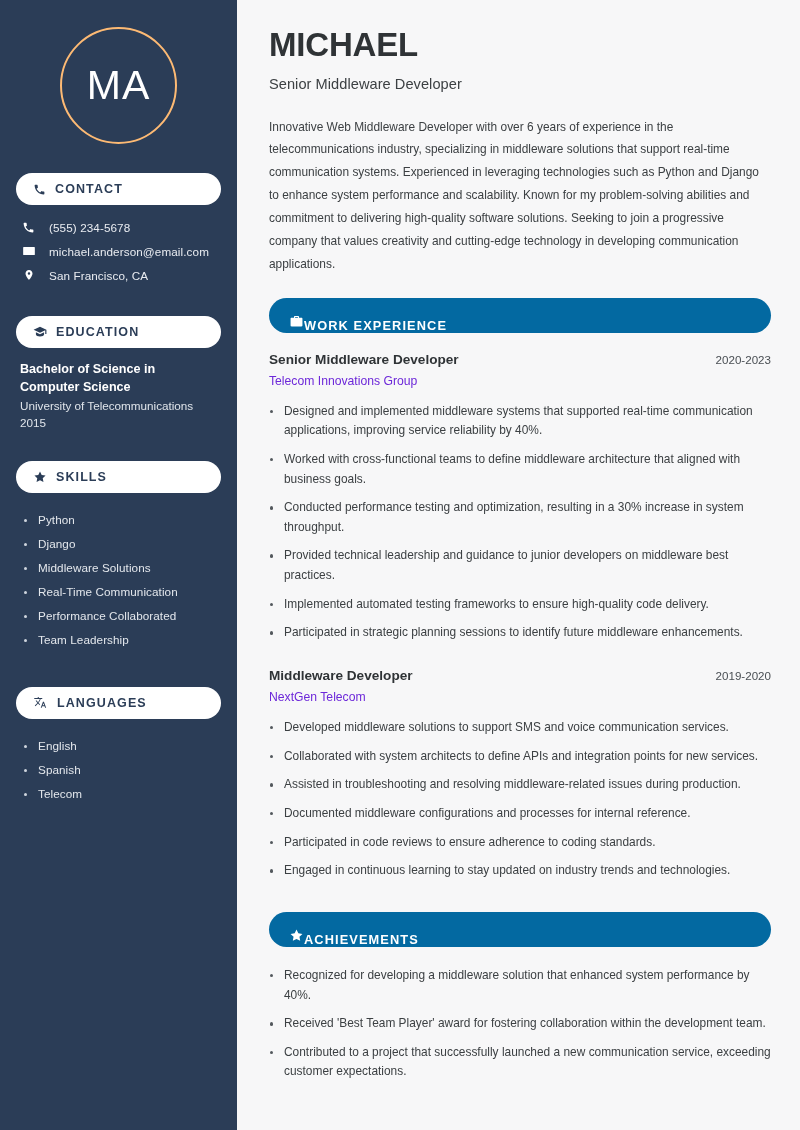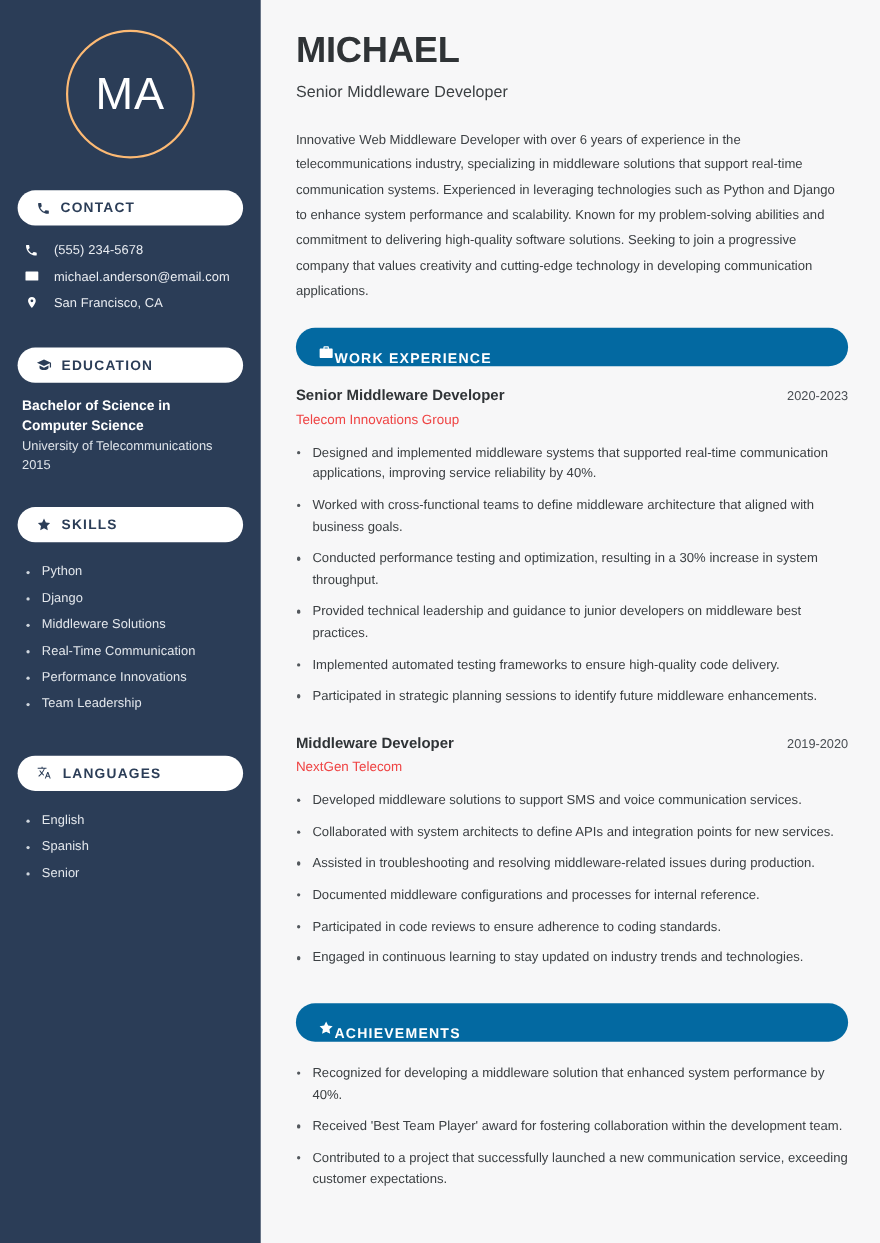--- a/index.html
+++ b/index.html
@@ -192,21 +192,21 @@
     font-weight: 700;
     color: #2f3336;
   }
   .job-dates {
     font-size: 11.6px;
     color: #4a4f54;
     white-space: nowrap;
   }
   .job-company {
     font-size: 12.2px;
-    color: #ef4444;
+    color: #6d28d9;
     margin-top: 7px;
   }
 
   .bullets {
     list-style: none;
     margin-top: 14px;
   }
   .bullets li {
     position: relative;
     font-size: 11.9px;
@@ -299,39 +299,39 @@
           </svg>
       </span>
       <span class="pill-label">SKILLS</span>
     </div>
 
     <ul class="side-list">
       <li>Python</li>
       <li>Django</li>
       <li>Middleware Solutions</li>
       <li>Real-Time Communication</li>
-      <li>Performance Innovations</li>
+      <li>Performance Collaborated</li>
       <li>Team Leadership</li>
     </ul>
 
     <div class="gap-lang"></div>
 
     <div class="pill">
       <span>
         <svg width="15" height="14" viewBox="0 0 24 24" fill="#2b3d57">
             <path d="M11.1 14.2 8.6 11.7l.03-.03A17.4 17.4 0 0 0 12.3 5.1H15V3.4H9V1.7H7.3v1.7h-6v1.7h9.6a15.7 15.7 0 0 1-3.2 5.4A15.6 15.6 0 0 1 5.4 7.7H3.7a17.3 17.3 0 0 0 3 4.1L2.2 16.2l1.2 1.2 4.4-4.4 2.7 2.7.6-1.5zM17.9 9.9h-1.7l-3.8 10.2h1.7l.95-2.6h3.9l.96 2.6H21.6L17.9 9.9zm-2.2 6.1 1.35-3.6 1.35 3.6h-2.7z"></path>
           </svg>
       </span>
       <span class="pill-label">LANGUAGES</span>
     </div>
 
     <ul class="side-list">
       <li>English</li>
       <li>Spanish</li>
-      <li>Senior</li>
+      <li>Telecom</li>
     </ul>
 
   </aside>
 
   <main class="main">
 
     <h1 class="name">
       <span>MICHAEL</span><br>
     </h1>
 

